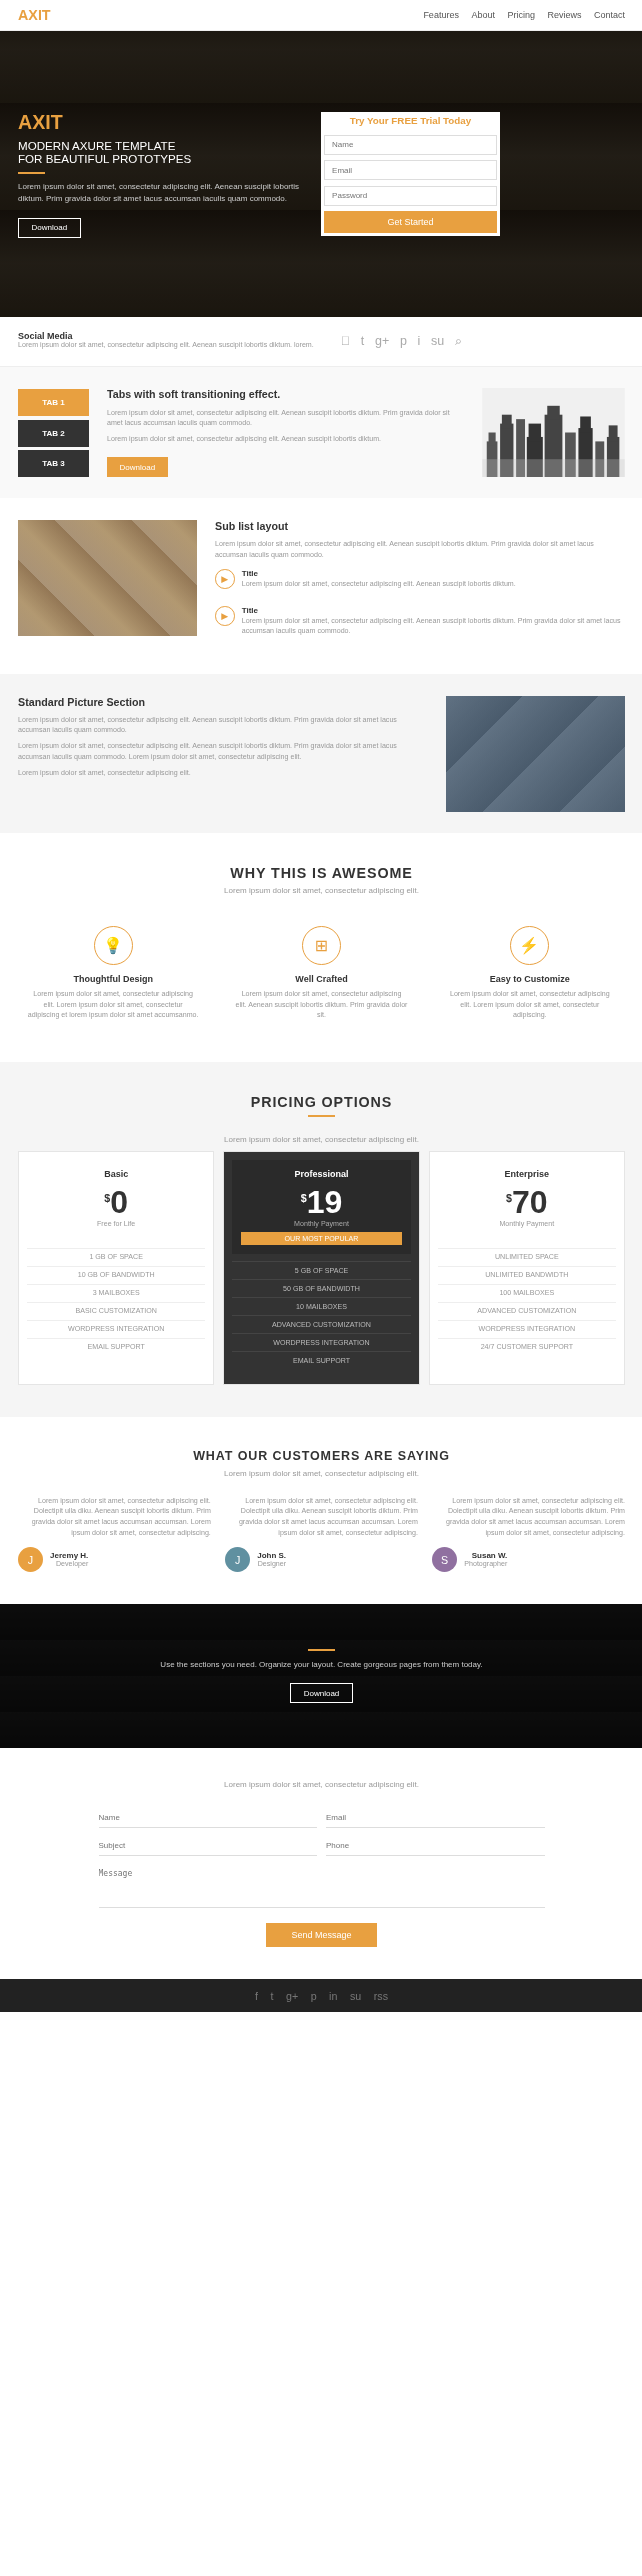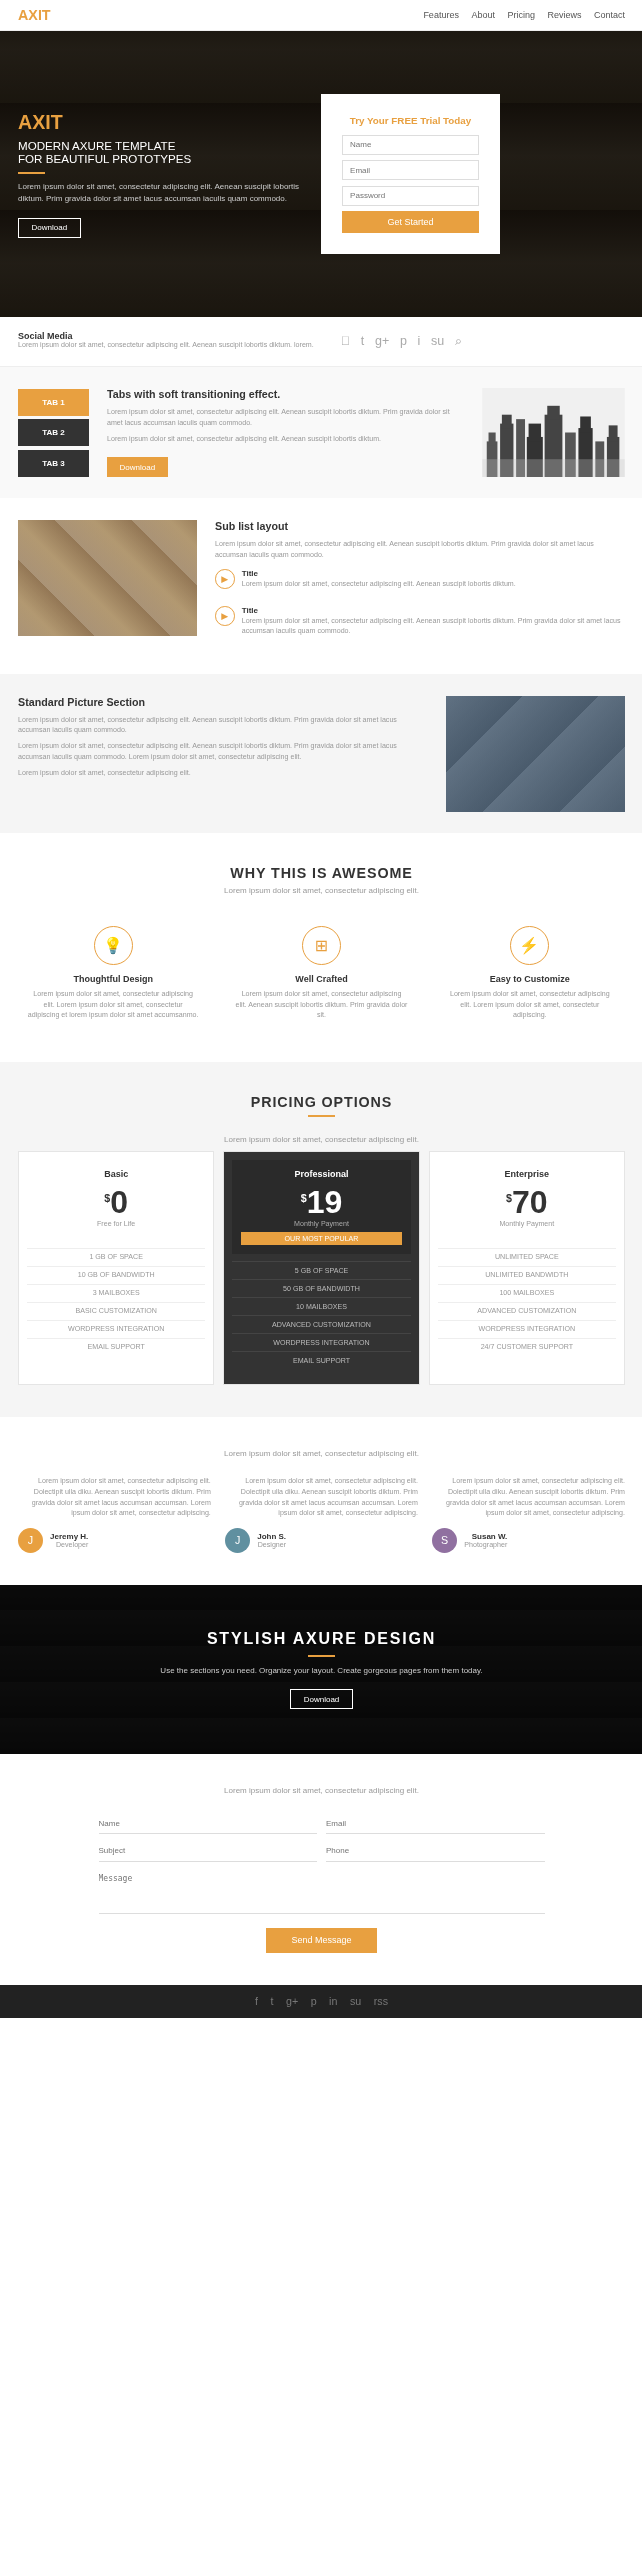--- a/index.html
+++ b/index.html
@@ -27,21 +27,21 @@
     .hero-subtitle { font-size: 11.6px; font-weight: normal; margin: 5.4px 0; color: #fff; }
     .hero-divider { width: 27px; height: 1.8px; background: #e8a040; margin: 7.1px 0; }
     .hero-desc { font-size: 8px; color: #ccc; line-height: 1.5; margin-bottom: 12.5px; }
     .btn-download {
       background: transparent; border: 0.9px solid #fff; color: #fff;
       padding: 4.5px 12.5px; font-size: 8px; cursor: pointer;
     }
 
     
     .trial-form {
-      background: #fff; padding: 21px; width: 179px; min-width: 179px;
+      background: #fff; padding: 3px; width: 179px; min-width: 179px;
     }
     .trial-form h4 { font-size: 9.8px; text-align: center; margin-bottom: 9px; color: #333; }
     .trial-form h4 span { color: #e8a040; }
     .trial-form input {
       width: 100%; border: 0.9px solid #ddd; padding: 4.5px 7.1px;
       margin-bottom: 5.4px; font-size: 8px; color: #999;
     }
     .btn-trial {
       width: 100%; background: #e8a040; color: #fff; border: none;
       padding: 6.2px; font-size: 9px; cursor: pointer;
@@ -53,21 +53,21 @@
       border-bottom: 0.9px solid #eee;
     }
     .social-text { min-width: 107px; }
     .social-text h5 { font-size: 9px; font-weight: bold; }
     .social-text p { font-size: 7.1px; color: #999; line-height: 1.4; }
     .social-icons { display: flex; gap: 10.7px; align-items: center; }
     .social-icon { font-size: 12.5px; color: #aaa; }
 
     
     .tabs-section {
-      display: flex; padding: 21.4px 18px; background: #f9f9f9; gap: 18px; align-items: center;
+      display: flex; padding: 21.4px 18px; background: #f9f9f9; gap: 18px; align-items: flex-end;
     }
     .tabs-nav { display: flex; flex-direction: column; gap: 3.6px; min-width: 71px; }
     .tab-item {
       background: #333; color: #fff; padding: 9px 12.5px; font-size: 8px;
       font-weight: bold; cursor: pointer; text-align: center;
     }
     .tab-item.active { background: #e8a040; }
     .tabs-content { flex: 1; }
     .tabs-content h3 { font-size: 10.7px; font-weight: bold; margin-bottom: 7.1px; }
     .tabs-content p { font-size: 7.1px; color: #999; line-height: 1.5; margin-bottom: 5.4px; }
@@ -433,20 +433,21 @@
         <div class="pricing-feature">ADVANCED CUSTOMIZATION</div>
         <div class="pricing-feature">WORDPRESS INTEGRATION</div>
         <div class="pricing-feature">24/7 CUSTOMER SUPPORT</div>
       </div>
     </div>
 
   </div>
 </section>
 
 <section class="testimonials-section">
+  <h2>WHAT OUR CUSTOMERS ARE SAYING</h2>
   <p class="sub">Lorem ipsum dolor sit amet, consectetur adipiscing elit.</p>
   <div class="testimonial-cards">
 
     <div class="testimonial-card">
       <p>Lorem ipsum dolor sit amet, consectetur adipiscing elit. Dolectipit ulla diku. Aenean suscipit lobortis diktum. Prim gravida dolor sit amet lacus accumsan accumsan. Lorem ipsum dolor sit amet, consectetur adipiscing.</p>
       <div class="testimonial-person">
         <div class="avatar orange">J</div>
         <div>
           <div class="testimonial-name">Jeremy H.</div>
           <div class="testimonial-role">Developer</div>
@@ -473,21 +474,20 @@
           <div class="testimonial-name">Susan W.</div>
           <div class="testimonial-role">Photographer</div>
         </div>
       </div>
     </div>
 
   </div>
 </section>
 
 <section class="stylish-section">
-  <h2>STYLISH AXURE DESIGN</h2>
   <div class="stylish-divider"></div>
   <p>Use the sections you need. Organize your layout. Create gorgeous pages from them today.</p>
   <button class="btn-download">Download</button>
 </section>
 
 <section class="contact-section">
   <p class="sub">Lorem ipsum dolor sit amet, consectetur adipiscing elit.</p>
   <div class="contact-form">
     <div class="contact-row">
       <input class="contact-input" type="text" placeholder="Name" style="">

